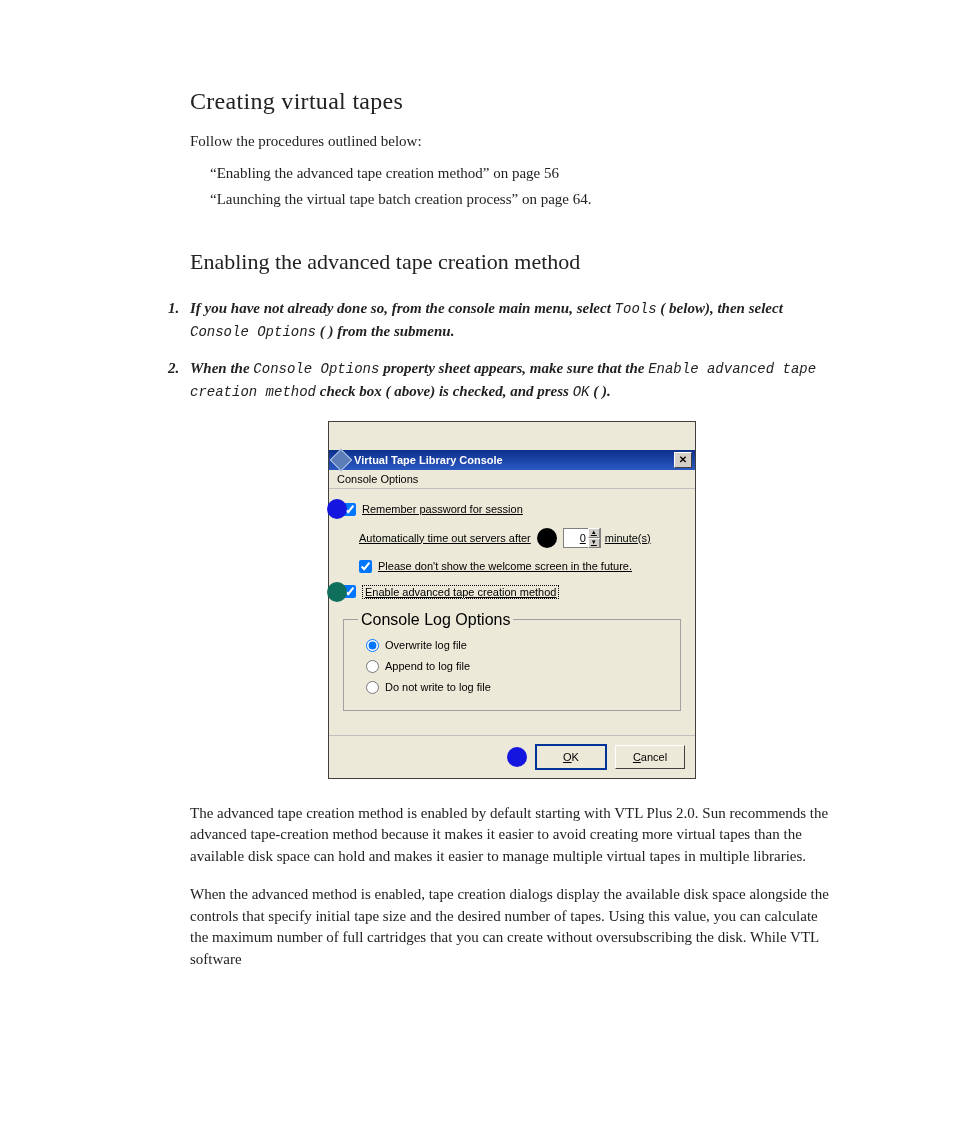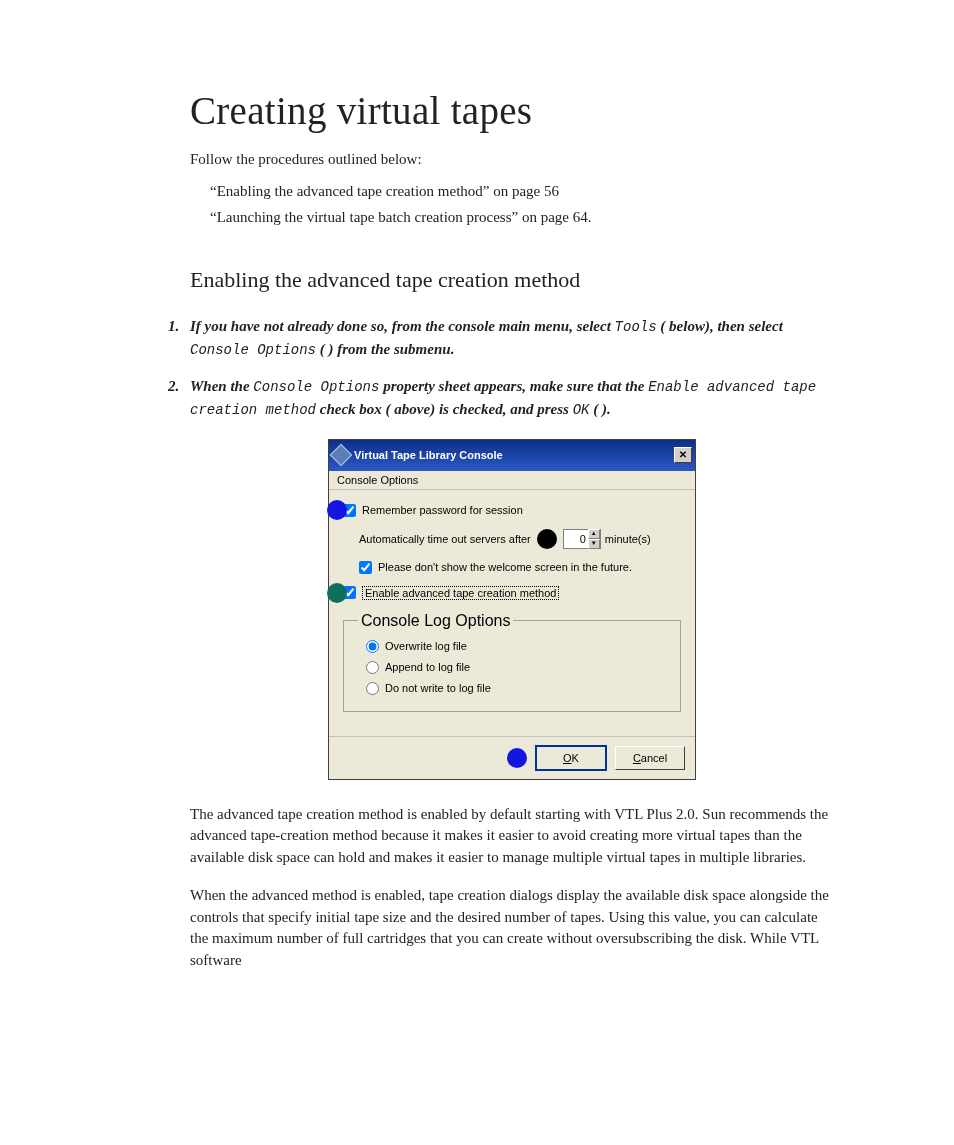--- a/index.html
+++ b/index.html
@@ -10,21 +10,21 @@
     color: #222;
   }
   .page {
     width: 954px;
     min-height: 1145px;
     box-sizing: border-box;
     padding: 88px 120px 60px 190px;
     position: relative;
   }
   h1.page-title {
-    font-size: 39px;
+    font-size: 24px;
     font-weight: 400;
     margin: 0 0 18px 0;
     letter-spacing: 0.3px;
   }
   .intro-para {
     font-size: 15px;
     margin: 0 0 10px 0;
   }
   .ref-list {
     margin: 0 0 28px 0;
@@ -79,26 +79,27 @@
     font-family: Tahoma, Arial, sans-serif;
     font-size: 11px;
     color: #000;
     border: 1px solid #404040;
     background: #ece9d8;
     position: relative;
   }
   .titlebar {
     background: linear-gradient(to bottom, #0d2f8b, #2b59c3);
     color: #fff;
-    height: 31px;
+    height: 20px;
     display: flex;
     align-items: center;
     padding: 0 3px 0 4px;
     font-weight: bold;
     font-size: 11px;
+    margin-top: 28px;
   }
   .titlebar .sys-icon {
     width: 14px;
     height: 14px;
     background: #5d7db8;
     transform: rotate(45deg);
     margin-right: 5px;
     border: 1px solid #b6c8ec;
     display: inline-block;
   }
@@ -128,20 +129,21 @@
   .dlg-body {
     background: #ece9d8;
     padding: 14px 14px 10px 14px;
     position: relative;
   }
   .row {
     display: flex;
     align-items: center;
     margin-bottom: 12px;
     position: relative;
+    text-decoration: underline;
   }
   .row input[type="checkbox"] {
     margin: 0 6px 0 0;
     width: 13px;
     height: 13px;
   }
   .marker {
     width: 20px;
     height: 20px;
     border-radius: 50%;

